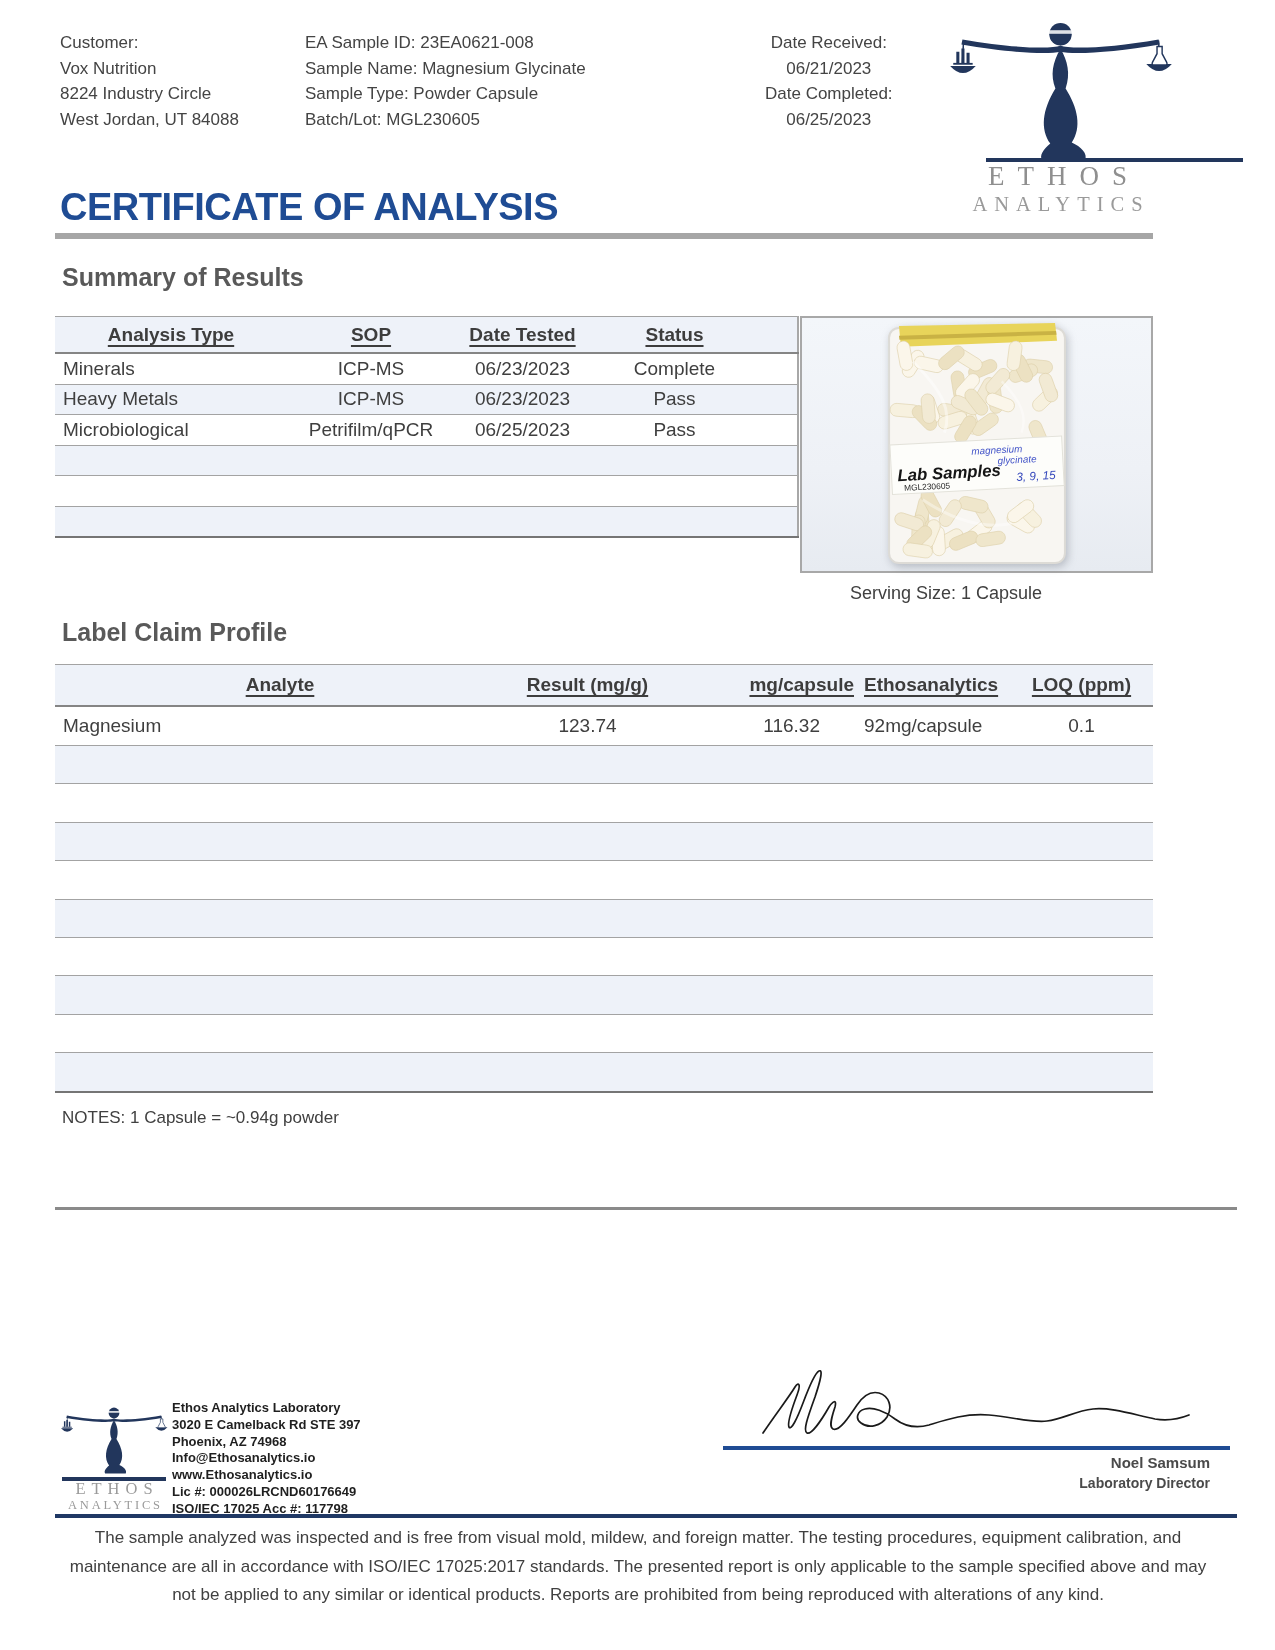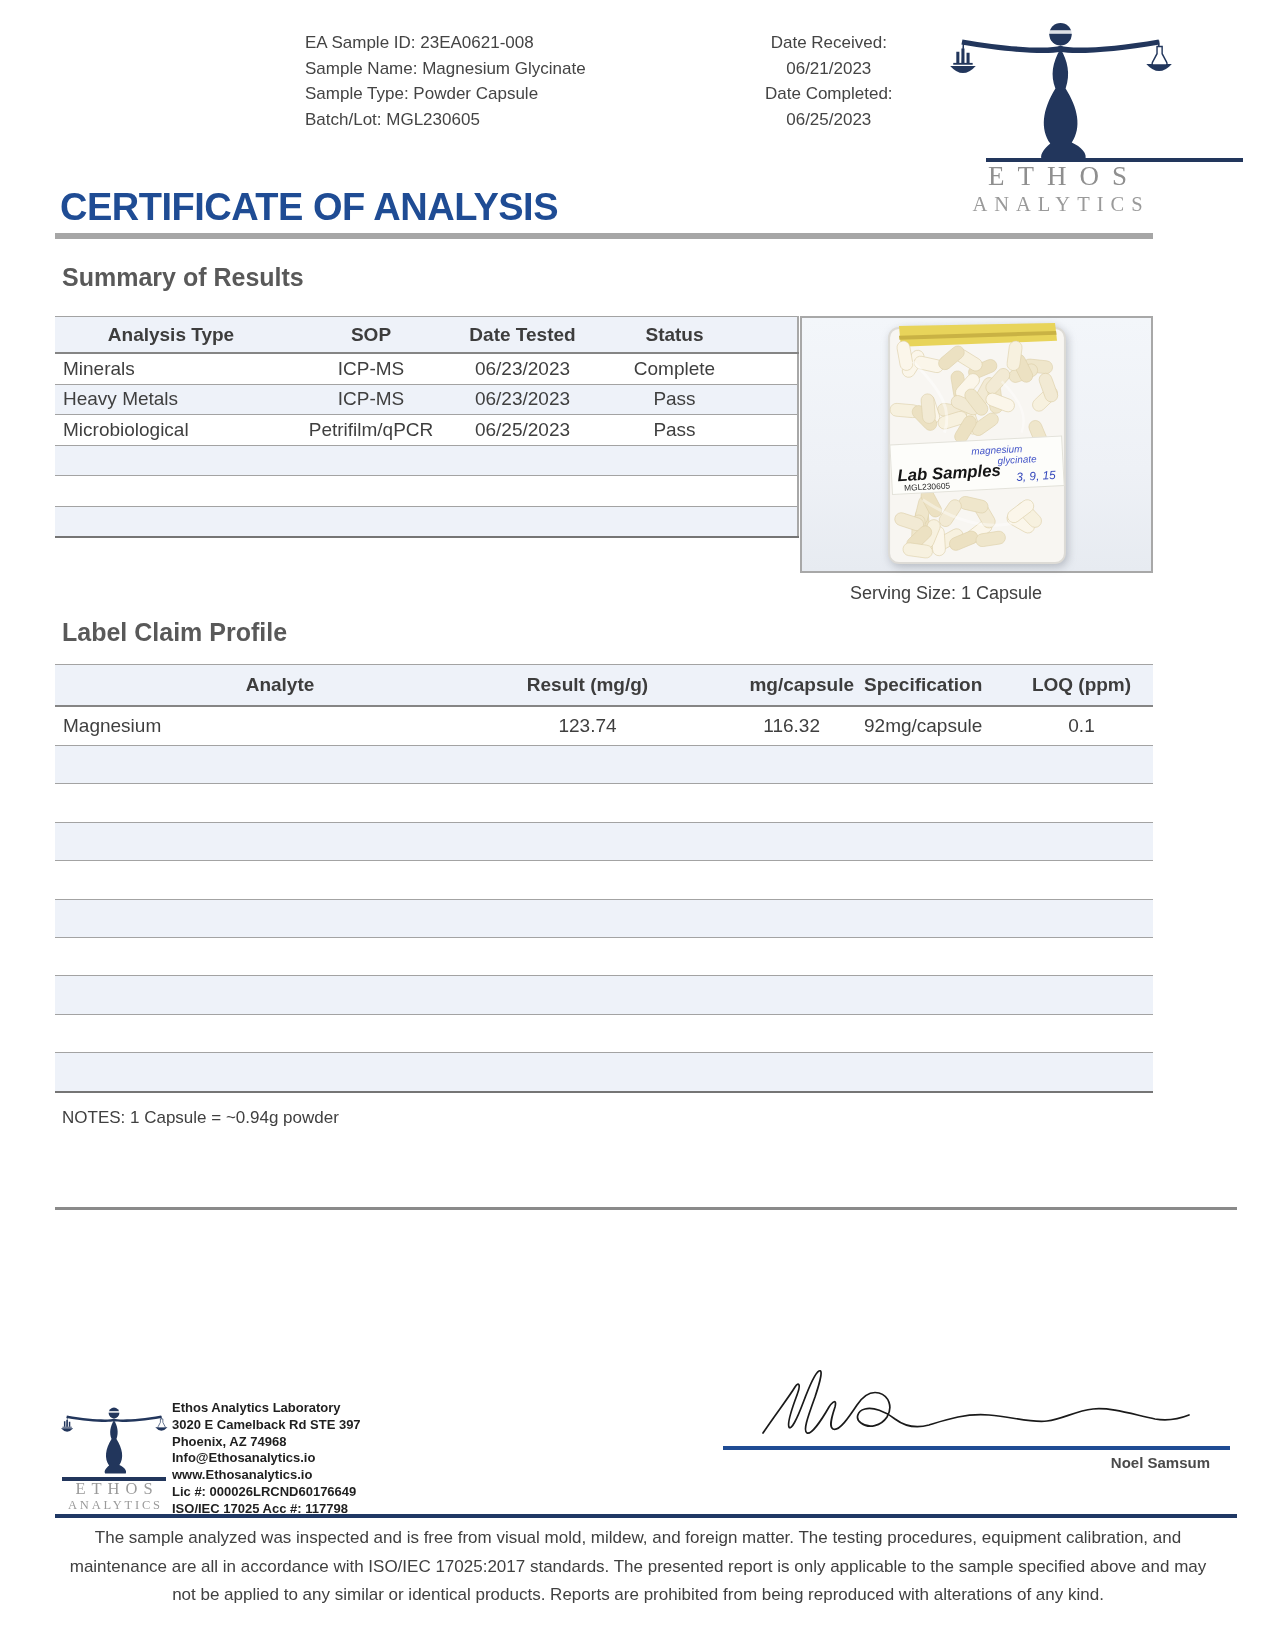--- a/index.html
+++ b/index.html
@@ -21,21 +21,21 @@
   .rule2{left:55px;top:1207px;width:1182px;height:3px;background:#8a8a8a;}
   .section-h{font-size:25px;font-weight:bold;color:#595959;}
   .sum-h{left:62px;top:263px;}
   .claim-h{left:62px;top:618px;}
   
   table.tbl{position:absolute;border-collapse:collapse;table-layout:fixed;font-size:19px;color:#3f3f3f;}
   .tbl td,.tbl th{padding:0;white-space:nowrap;overflow:hidden;font-weight:normal;}
   .tbl thead th{border-top:1.6px solid #a3a3a3;border-bottom:2.2px solid #858585;}
   .tbl tbody td{border-bottom:1.6px solid #a3a3a3;}
   .tbl tbody tr:last-child td{border-bottom:2.6px solid #757575;}
-  .hu{font-weight:bold;color:#3d3d3d;text-decoration-thickness:2px;text-underline-offset:4px;}
+  .hu{font-weight:bold;color:#3d3d3d;text-decoration:underline;text-decoration-thickness:2px;text-underline-offset:4px;}
   .r-lb{background:#eef2f9;} .r-w{background:#ffffff;}
   .sum{left:55px;top:316px;width:743px;border-right:2px solid #a8a8a8;}
   .sum thead th{height:35px;} .sum tbody td{height:29.5px;}
   .sum .c0{text-align:left;padding-left:8px;}
   .sum .c1{text-align:center;padding-right:18px;}
   .sum .c2{text-align:center;padding-right:20px;}
   .sum .c3{text-align:center;padding-right:58px;}
   .claim{left:55px;top:664px;width:1098px;}
   .claim thead th{height:40px;} .claim tbody td{height:38px;}
   .claim tbody tr.erow td{height:37.4px;}
@@ -87,20 +87,26 @@
         <path d="M194 43 Q206.5 57 219 43 Z"></path>
         <path d="M204.5 26 h5 v7 l4.5 8.5 q1 2.5 -1.5 2.5 h-11 q-2.5 0 -1.5 -2.5 l4.5 -8.5 Z" fill="#ffffff" stroke="#22365c" stroke-width="1.4"></path>
         <path d="M110 28 C102 42 100 54 105 67 C92 88 90 107 100 121 C93 127 89 133 92 137 L134 137 C137 131 130 124 121 120 C131 105 127 86 115 67 C120 53 117 40 110 28 Z"></path>
       </g>
     </symbol>
   </defs>
 </svg>
 
 <div class="page">
 
+  <div class="abs hcol hc1">
+    <div>Customer:</div>
+    <div>Vox Nutrition</div>
+    <div>8224 Industry Circle</div>
+    <div>West Jordan, UT 84088</div>
+  </div>
 
   <div class="abs hcol hc2">
     <div>EA Sample ID: 23EA0621-008</div>
     <div>Sample Name: Magnesium Glycinate</div>
     <div>Sample Type: Powder Capsule</div>
     <div>Batch/Lot: MGL230605</div>
   </div>
 
   <div class="abs hcol hc3">
     <div>Date Received:</div>
@@ -259,21 +265,21 @@
         <col style="width:165px">
         <col style="width:188px">
         <col style="width:152px">
         <col style="width:143px">
       </colgroup>
     <thead>
       <tr class="r-lb">
         <th class="c0"><span class="hu">Analyte</span></th>
         <th class="c1"><span class="hu">Result (mg/g)</span></th>
         <th class="c2"><span class="hu">mg/capsule</span></th>
-        <th class="c3"><span class="hu">Specification</span></th>
+        <th class="c3"><span class="hu">Ethosanalytics</span></th>
         <th class="c4"><span class="hu">LOQ (ppm)</span></th>
       </tr>
     </thead>
     <tbody>
       <tr class="r-w">
         <td class="c0 bold">Magnesium</td>
         <td class="c1">123.74</td>
         <td class="c2">116.32</td>
         <td class="c3">92mg/capsule</td>
         <td class="c4">0.1</td>
@@ -365,18 +371,19 @@
     <div>Lic #: 000026LRCND60176649</div>
     <div>ISO/IEC 17025 Acc #: 117798</div>
   </div>
 
   <svg class="abs sig-svg" width="470" height="85" viewBox="0 0 470 85">
     <path d="M18 70 C30 52 44 34 50 24 C54 18 56 22 52 32 C46 48 42 60 44 64 C46 68 52 56 58 40 C64 24 70 10 74 8 C78 6 76 16 70 34 C62 56 58 68 62 70 C66 72 76 58 84 44 C88 38 92 36 90 44 C86 56 84 64 88 66 C94 69 104 54 112 42 C118 33 126 28 134 30 C144 33 148 44 142 54 C136 63 124 66 116 60 C110 56 112 48 120 46 C128 44 140 48 150 56 C158 62 170 66 184 62 C200 57 220 50 244 52 C268 54 286 60 302 58 C318 56 330 48 348 46 C366 44 390 52 410 56 C422 58 434 56 444 52" fill="none" stroke="#1a1a1a" stroke-width="1.7" stroke-linecap="round"></path>
   </svg>
   <div class="abs sig-line"></div>
   <div class="abs signer">
     <div class="s1">Noel Samsum</div>
+    <div class="s2">Laboratory Director</div>
   </div>
 
   <div class="abs navy-line"></div>
   <div class="abs disclaimer">The sample analyzed was inspected and is free from visual mold, mildew, and foreign matter. The testing procedures, equipment calibration, and maintenance are all in accordance with ISO/IEC 17025:2017 standards. The presented report is only applicable to the sample specified above and may not be applied to any similar or identical products. Reports are prohibited from being reproduced with alterations of any kind.</div>
 
 </div>
 
 </body></html>

